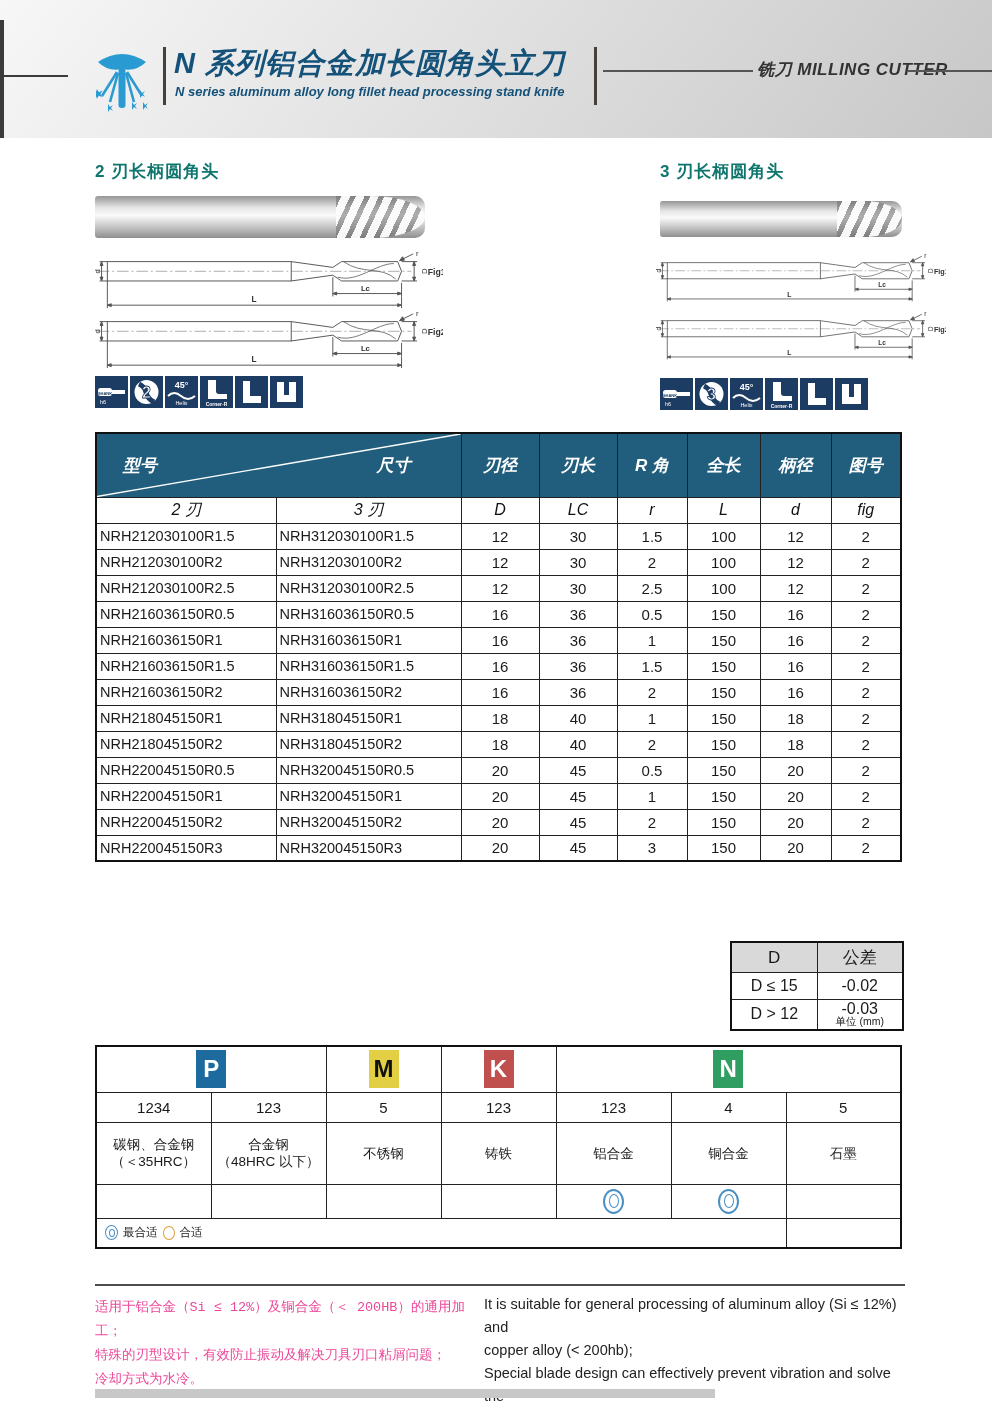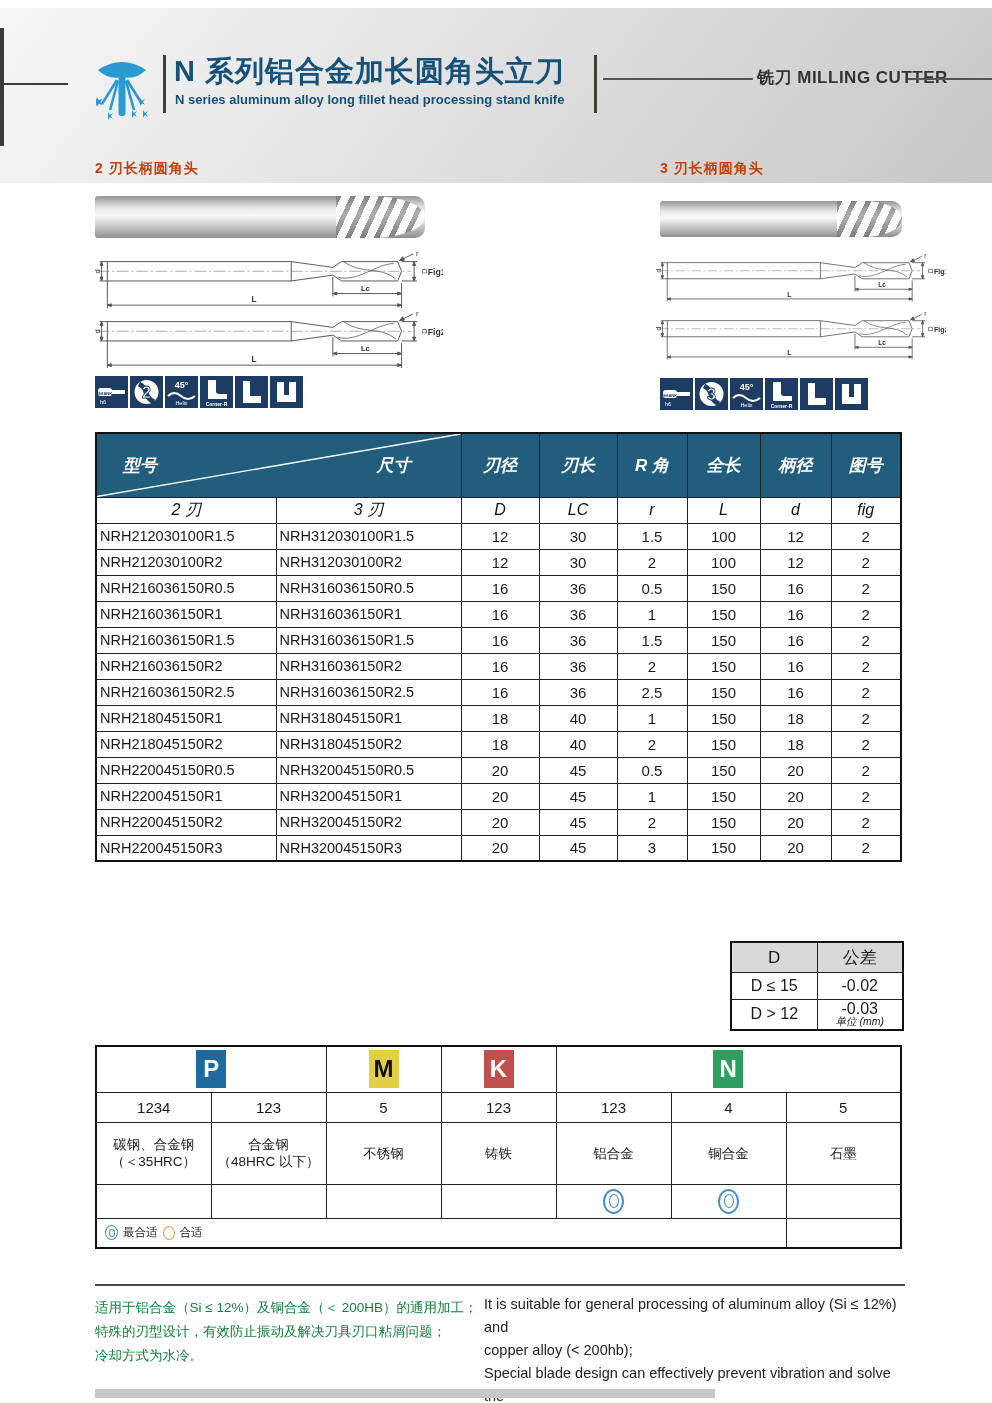--- a/index.html
+++ b/index.html
@@ -1,33 +1,33 @@
 <!DOCTYPE html>
 <html><head>
 <meta charset="utf-8">
 <style>
   html,body{margin:0;padding:0;background:#fff;}
   .page{position:relative;width:992px;height:1403px;background:#ffffff;overflow:hidden;
         font-family:"Liberation Sans","DejaVu Sans",sans-serif;color:#1a1a1a;}
 
   
-  .band{position:absolute;left:0;top:8px;width:992px;height:175px;
-        background:linear-gradient(128deg,#f7f7f7 0%,#e4e4e4 40%,#d2d2d2 78%,#c7c7c7 100%);}
+  .band{position:absolute;left:0;top:0;width:992px;height:138px;
+        background:linear-gradient(128deg,#f7f7f7 0%,#e4e4e4 40%,#d2d2d2 78%,#c7c7c7 100%);font-style:italic;}
   .band .edge-left{position:absolute;left:0;top:20px;width:4px;height:118px;background:#3b3b3b;}
   .band .line-left{position:absolute;left:0;top:75px;width:68px;height:2px;background:#3b3b3b;}
   .band .sep{position:absolute;top:47px;width:3px;height:58px;background:#45403a;}
   .title-cn{position:absolute;left:174px;top:44px;font-size:29px;font-weight:bold;color:#15527a;letter-spacing:1px;white-space:nowrap;}
   .title-en{position:absolute;left:175px;top:84px;font-size:13px;font-weight:bold;color:#15527a;white-space:nowrap;}
   .cat-label{position:absolute;left:757px;top:58px;font-size:17px;font-weight:800;color:#333;letter-spacing:.5px;white-space:nowrap;}
   .band .line-mid{position:absolute;left:603px;top:70px;width:150px;height:2px;background:#555;}
   .band .line-right{position:absolute;left:908px;top:70px;width:84px;height:2px;background:#555;}
   .logo{position:absolute;left:90px;top:46px;}
 
   
-  .sec-title{position:absolute;font-size:14px;font-weight:bold;color:#c2410c;letter-spacing:1px;}
+  .sec-title{position:absolute;font-size:17px;font-weight:bold;color:#0f766e;letter-spacing:1px;}
   .photo{position:absolute;border-radius:3px 10px 10px 3px;
          background:linear-gradient(180deg,#969696 0%,#e6e6e6 28%,#fafafa 46%,#bdbdbd 78%,#8f8f8f 100%);}
   .photo .flutes{position:absolute;right:0;top:0;bottom:0;width:27%;
          background:repeating-linear-gradient(115deg,rgba(110,110,110,.55) 0 5px,rgba(252,252,252,.95) 5px 13px);
          border-radius:0 60% 60% 0 / 0 50% 50% 0;}
   .drawing{position:absolute;}
   .drawing text{fill:#333;font-family:"Liberation Sans",sans-serif;}
   .drawing use{stroke:#555;fill:none;}
 
   .badges{position:absolute;display:flex;gap:2px;}
@@ -49,21 +49,21 @@
   .main-table tbody tr{height:26px;}
   .main-table tbody td{text-align:center;font-size:15px;}
   .main-table tbody td.model{text-align:left;padding-left:3px;font-size:14.5px;margin-top:44px;}
 
   
   .tol-table{position:absolute;left:730px;top:941px;width:172px;border:2px solid #111;font-size:16px;}
   .tol-table td{border:1px solid #222;text-align:center;}
   .tol-table tr.thead td{background:#d9d9d9;height:27px;font-size:17px;}
   .tol-table tr{height:27px;}
   .tol-small{font-size:16px;line-height:13px;display:block;}
-  .tol-unit{font-size:10.5px;line-height:12px;display:block;font-style:italic;}
+  .tol-unit{font-size:10.5px;line-height:12px;display:block;}
 
   
   .mat-table{position:absolute;left:95px;top:1045px;width:805px;border:2px solid #111;}
   .mat-table td{border:1px solid #222;text-align:center;vertical-align:middle;}
   .mat-table tr.letters{height:46px;}
   .mat-table tr.numbers{height:30px;font-size:15px;}
   .mat-table tr.names{height:62px;font-size:13.5px;white-space:pre-line;line-height:17px;padding-left:9px;}
   .mat-table tr.marks{height:34px;}
   .mat-table tr.legend{height:30px;margin-top:12px;}
   .mbadge{display:inline-block;width:30px;height:38px;line-height:38px;font-size:24px;font-weight:bold;color:#fff;text-align:center;}
@@ -72,21 +72,21 @@
            border:2px solid #4a90c4;border-radius:50%;}
   .ring-lg i{display:block;width:8px;height:12px;border:1.5px solid #4a90c4;border-radius:50%;}
   .legend-wrap{display:flex;align-items:center;gap:5px;padding-left:7px;font-size:11.5px;color:#222;}
   .ring-sm{display:inline-flex;align-items:center;justify-content:center;width:11px;height:13px;
            border:1.5px solid #4a90c4;border-radius:50%;}
   .ring-sm i{display:block;width:4px;height:6px;border:1px solid #4a90c4;border-radius:50%;}
   .circle-sm{display:inline-block;width:10px;height:12px;border:1.5px solid #e0a13e;border-radius:50%;}
 
   
   .foot-rule{position:absolute;left:95px;top:1284px;width:810px;height:2px;background:#4d4d4d;}
-  .foot-cn{position:absolute;left:95px;top:1296px;width:392px;font-size:13.5px;line-height:24px;color:#15803d;white-space:pre-line;}
+  .foot-cn{position:absolute;left:95px;top:1296px;width:392px;font-size:13.5px;line-height:24px;color:#ec4899;white-space:pre-line;font-family:Liberation Mono, monospace;}
   .foot-en{position:absolute;left:484px;top:1293px;width:424px;font-size:14.5px;line-height:23px;color:#222;white-space:pre-line;}
   .foot-bar{position:absolute;left:95px;top:1389px;width:620px;height:9px;background:#c8c8c8;}
 </style>
 </head>
 <body>
 
 <svg width="0" height="0" style="position:absolute">
   <defs>
     <symbol id="mill" viewBox="0 0 360 62">
       <line x1="4" y1="22" x2="328" y2="22" stroke="#888" stroke-width="0.7" stroke-dasharray="12 3 2 3"></line>
@@ -320,20 +320,30 @@
           <td class="model">NRH212030100R2</td>
           <td class="model">NRH312030100R2</td>
           <td>12</td>
           <td>30</td>
           <td>2</td>
           <td>100</td>
           <td>12</td>
           <td>2</td>
         </tr>
         <tr>
+          <td class="model">NRH212030100R2.5</td>
+          <td class="model">NRH312030100R2.5</td>
+          <td>12</td>
+          <td>30</td>
+          <td>2.5</td>
+          <td>100</td>
+          <td>12</td>
+          <td>2</td>
+        </tr>
+        <tr>
           <td class="model">NRH216036150R0.5</td>
           <td class="model">NRH316036150R0.5</td>
           <td>16</td>
           <td>36</td>
           <td>0.5</td>
           <td>150</td>
           <td>16</td>
           <td>2</td>
         </tr>
         <tr>
@@ -355,30 +365,20 @@
           <td>150</td>
           <td>16</td>
           <td>2</td>
         </tr>
         <tr>
           <td class="model">NRH216036150R2</td>
           <td class="model">NRH316036150R2</td>
           <td>16</td>
           <td>36</td>
           <td>2</td>
-          <td>150</td>
-          <td>16</td>
-          <td>2</td>
-        </tr>
-        <tr>
-          <td class="model">NRH216036150R2.5</td>
-          <td class="model">NRH316036150R2.5</td>
-          <td>16</td>
-          <td>36</td>
-          <td>2.5</td>
           <td>150</td>
           <td>16</td>
           <td>2</td>
         </tr>
         <tr>
           <td class="model">NRH218045150R1</td>
           <td class="model">NRH318045150R1</td>
           <td>18</td>
           <td>40</td>
           <td>1</td>

